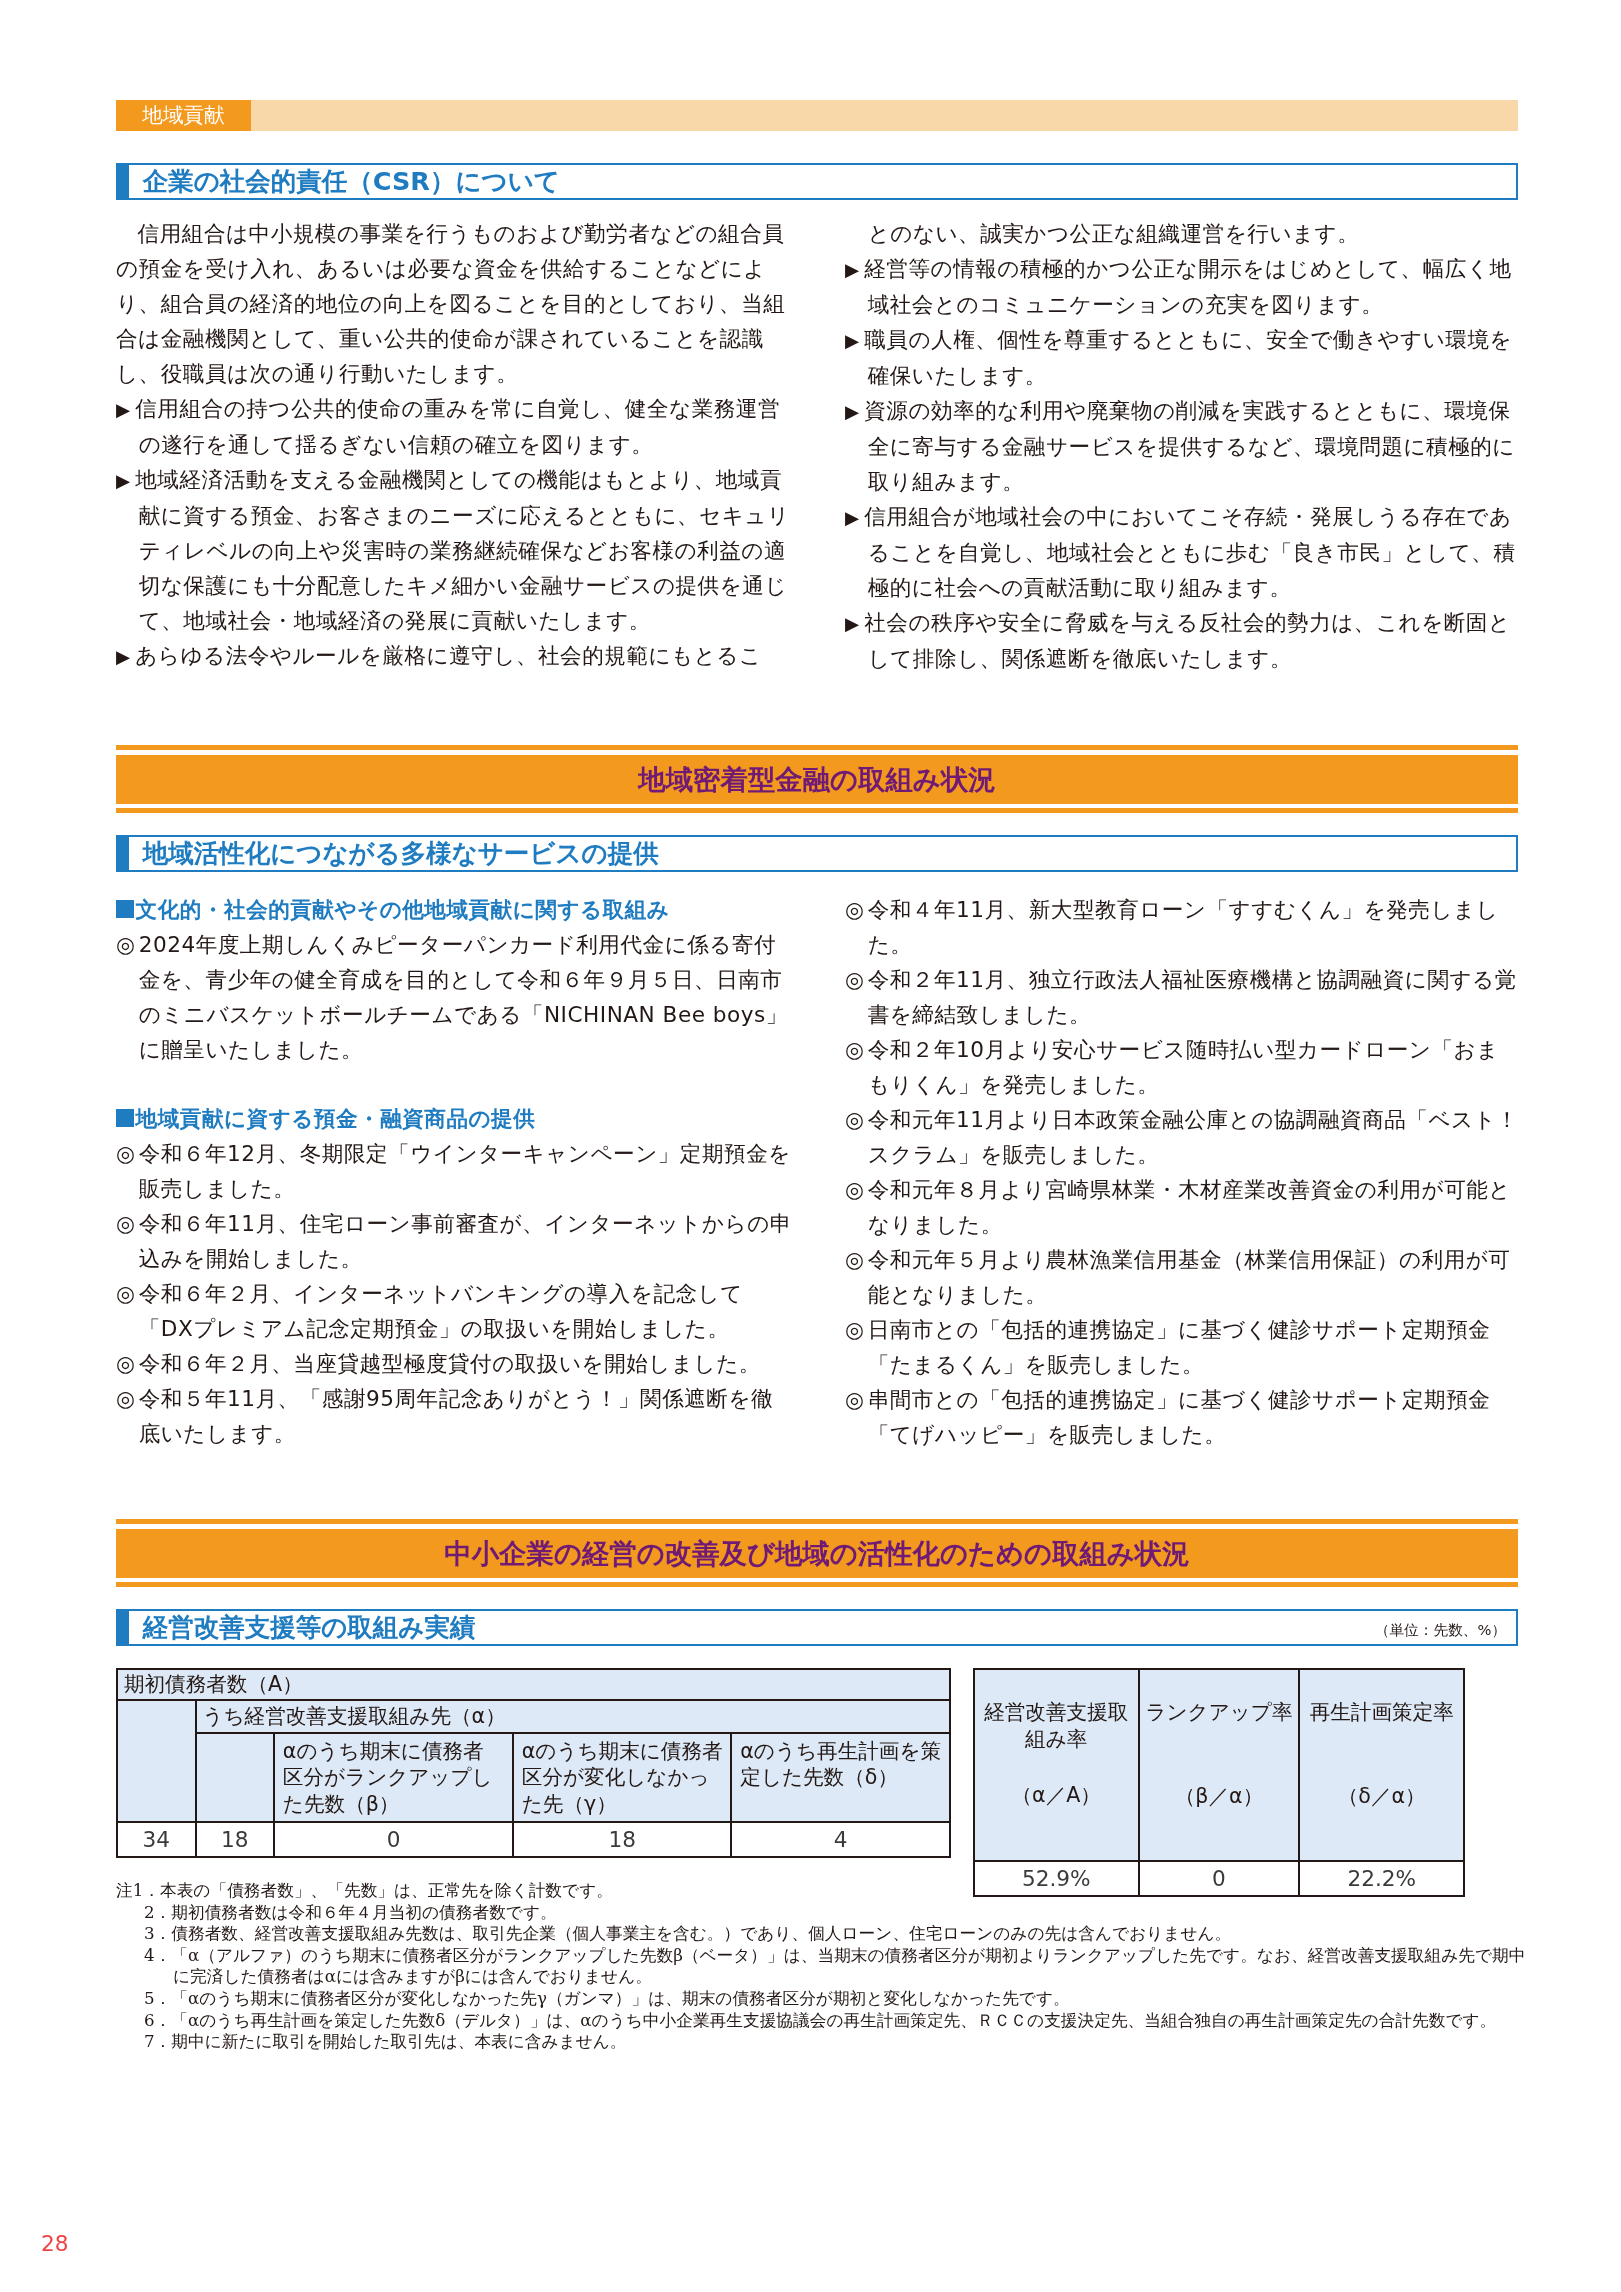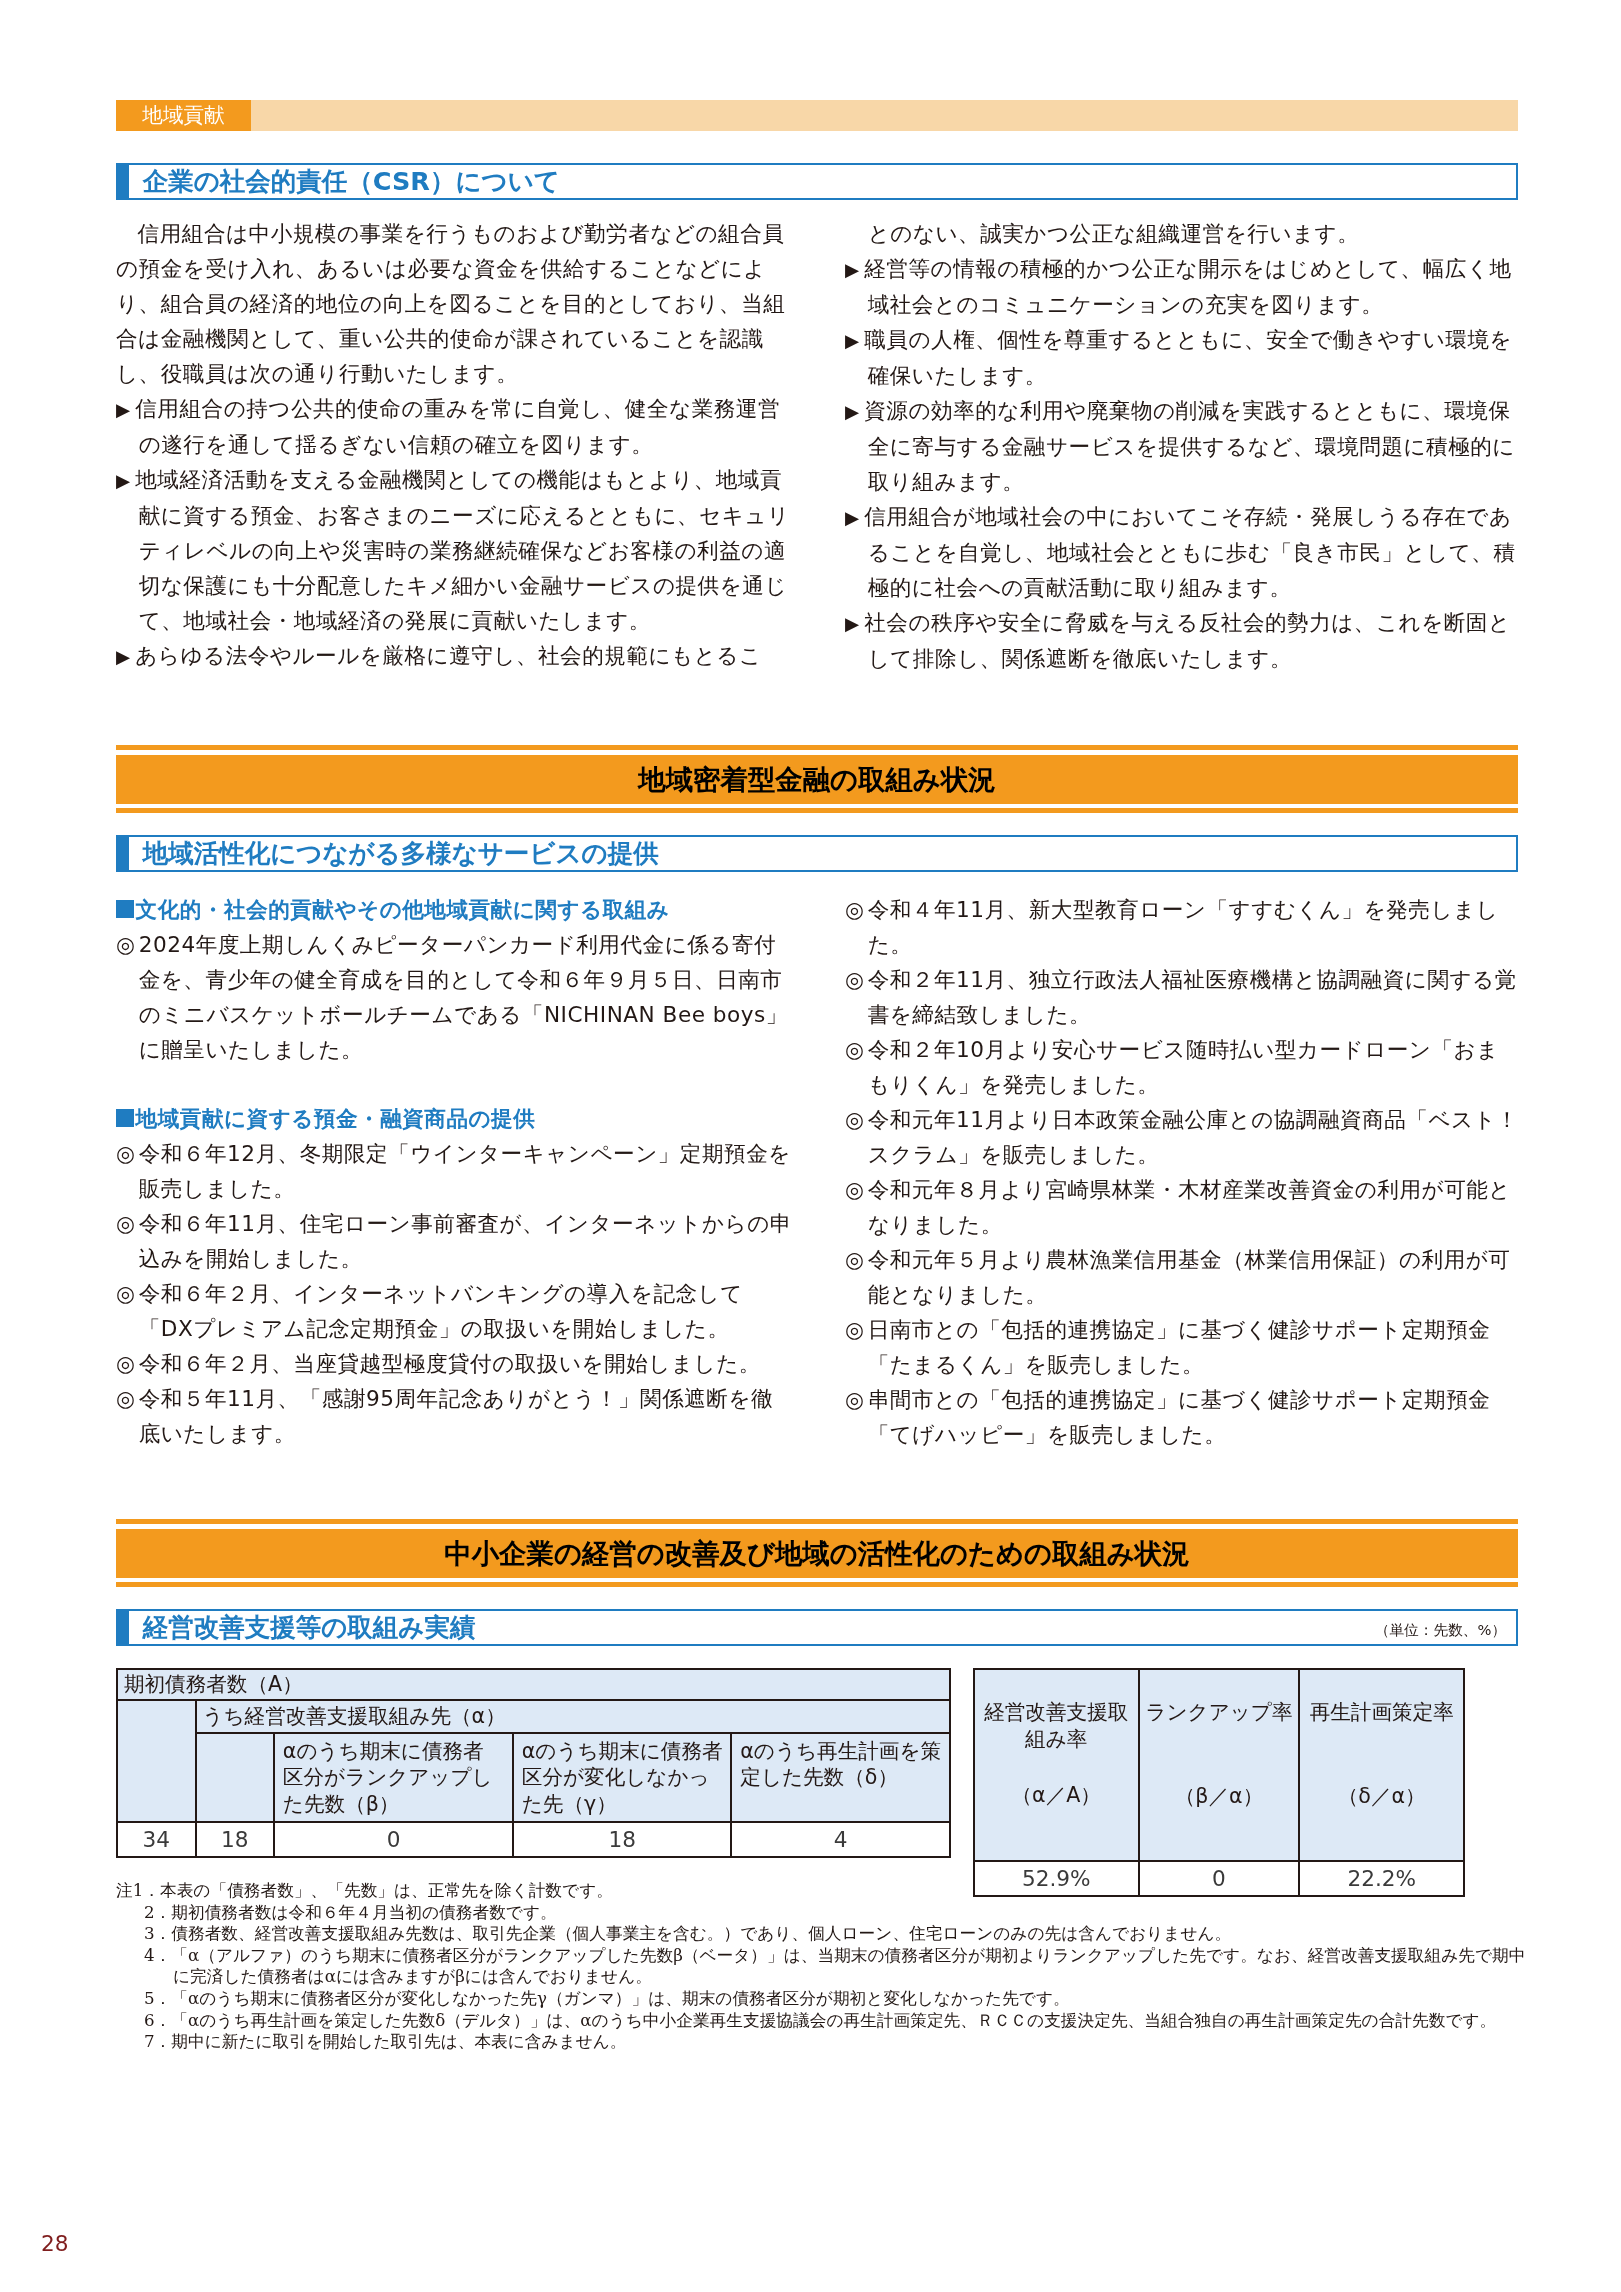--- a/index.html
+++ b/index.html
@@ -7,38 +7,38 @@
   .abs { position:absolute; }
   
   .tagbar { left:116px; top:100px; width:1402px; height:31px; background:#f8d7a8; }
   .tag { left:116px; top:100px; width:135px; height:31px; background:#f39a1e; color:#fff; font-size:20.6px; line-height:31px; text-align:center; }
   
   .subhead { height:37px; border:2px solid #1f7cc1; border-left:13.7px solid #1f7cc1; background:#fff; box-sizing:border-box; color:#1f7cc1; font-size:25.5px; line-height:33px; padding-left:13.7px; font-weight:bold; }
   .unit { position:absolute; right:9.8px; top:2px; font-size:14.7px; color:#231815; font-weight:normal; }
   
   .banner { left:116px; width:1402px; height:69px; }
   .banner .line { position:absolute; left:0; width:100%; height:4.9px; background:#f39a1e; }
-  .banner .fill { position:absolute; left:0; top:9.8px; width:100%; height:49px; background:#f39a1e; color:#000000; font-size:27.4px; line-height:49px; text-align:center; font-weight:bold; }
+  .banner .fill { position:absolute; left:0; top:9.8px; width:100%; height:49px; background:#f39a1e; color:#701a75; font-size:27.4px; line-height:49px; text-align:center; font-weight:bold; }
   
   .col { width:676px; font-size:21.6px; line-height:35px; letter-spacing:0.5px; }
   .para { text-indent:1em; margin:0; }
   .bullet { margin:0; padding-left:1.05em; text-indent:-1.05em; }
   .bullet .mk { display:inline-block; width:1.05em; text-indent:0; font-size:0.85em; }
   .h-blue { color:#1f7cc1; font-weight:bold; margin:0; }
   .h-blue .sq { display:inline-block; width:17.6px; height:17.6px; background:#1f7cc1; margin-right:2px; vertical-align:-1px; }
   .spacer { height:34px; }
   
   table { border-collapse:collapse; font-size:20.6px; }
   td { border:2px solid #231815; padding:0 5.9px; vertical-align:top; }
   .hd { background:#dde9f6; }
   .val { text-align:center; font-size:21.6px; color:#3a3a3a; height:33px; line-height:33px; vertical-align:middle; }
   .notes { left:116px; top:1880px; width:1411px; font-size:16.7px; line-height:21.6px; font-family:"DejaVu Serif", serif; color:#231815; }
   .note { padding-left:57px; text-indent:-29px; margin:0; }
   .note.first { text-indent:-57px; }
-  .pagenum { left:41px; top:2231px; font-size:21.6px; color:#7f1d1d; }
+  .pagenum { left:41px; top:2231px; font-size:21.6px; color:#ef4444; }
 </style>
 </head>
 <body>
 
 <div class="abs tagbar"></div>
 <div class="abs tag">地域貢献</div>
 
 <div class="abs subhead" style="left:116px; top:163px; width:1402px;">企業の社会的責任（CSR）について</div>
 
 <div class="abs col" style="left:116px; top:216px;">

